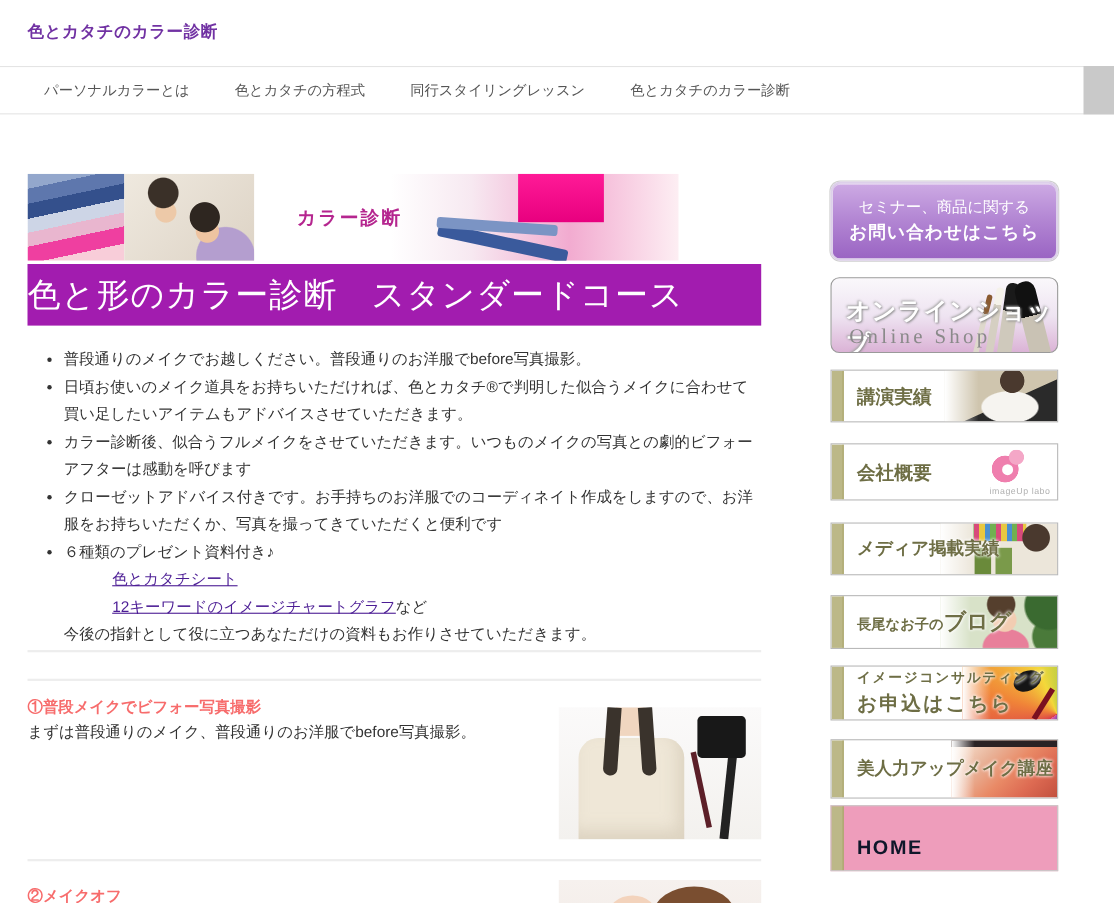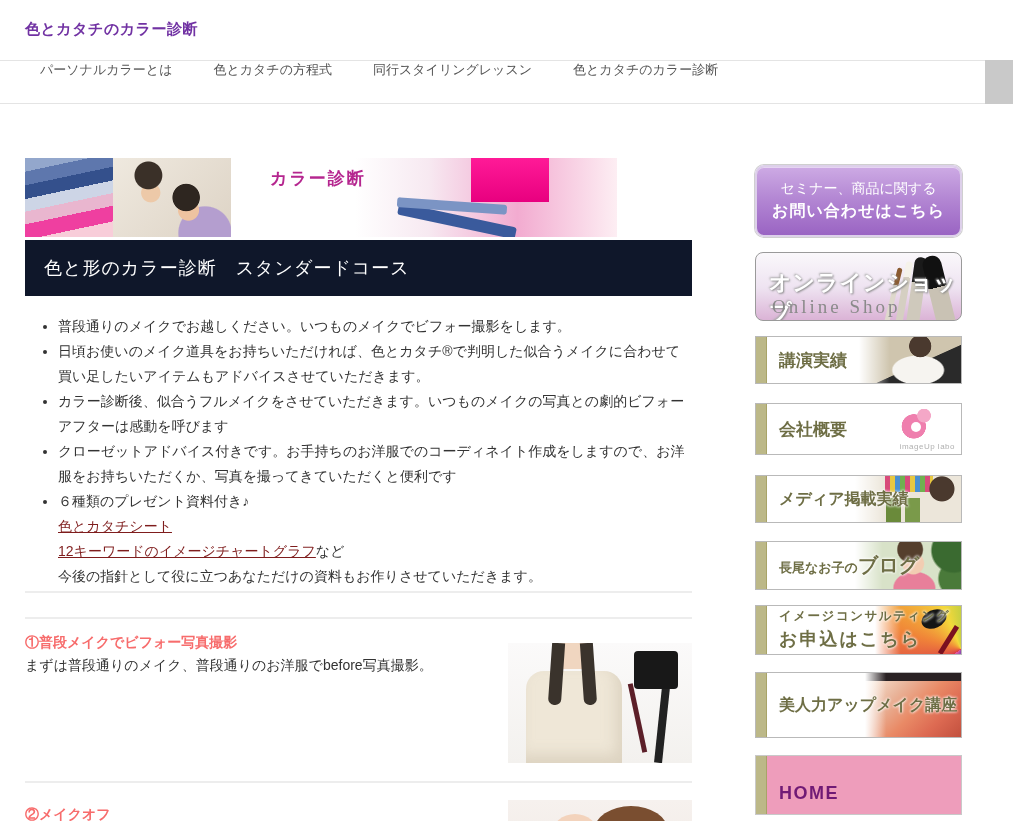--- a/index.html
+++ b/index.html
@@ -8,21 +8,21 @@
     background:#ffffff;font-family:"Liberation Sans",sans-serif;
   }
   
   .site-title{
     position:absolute;left:25px;top:20px;
     font-size:15px;font-weight:600;color:#7132a3;letter-spacing:.5px;cursor:pointer;
   }
   .navbar{
     position:absolute;left:0;top:60px;width:1013px;height:42px;
     background:#fff;border-top:1px solid #e4e4e4;border-bottom:1px solid #e4e4e4;
-    display:flex;
+    display:flex;align-items:center;
   }
   .nav-item{margin-left:41px;font-size:13px;color:#555;cursor:pointer;white-space:nowrap;}
   .nav-item:first-child{margin-left:40px;}
   .nav-gray{position:absolute;right:0;top:-1px;width:28px;height:44px;background:#c9c9c9;}
 
   
   .hero{position:absolute;left:25px;top:158px;width:592px;height:79px;overflow:hidden;background:#fff;}
   .hero-fan-left{position:absolute;left:0;top:0;width:88px;height:79px;
     background:linear-gradient(168deg,#93a7cc 0 14%,#5e77ad 14% 28%,#34508c 28% 42%,#cdd5e6 42% 55%,#e9b6cf 55% 68%,#ef3fa0 68% 84%,#f8cdd9 84%);}
   .hero-photo{position:absolute;left:88px;top:0;width:118px;height:79px;
@@ -32,33 +32,33 @@
       radial-gradient(circle at 62% 50%,#2e2620 0 16%,transparent 17%),
       radial-gradient(circle at 64% 66%,#eec3a0 0 11%,transparent 12%),
       radial-gradient(circle at 78% 95%,#b49ecf 0 22%,transparent 23%),
       linear-gradient(135deg,#efe9df,#ddd3c5);}
   .hero-right{position:absolute;left:330px;top:0;right:0;height:79px;
     background:linear-gradient(90deg,rgba(255,255,255,0) 0,#f7e9f1 28%,#f2abd0 62%,#fdeef3 100%);}
   .hero-hotpink{position:absolute;right:68px;top:0;width:78px;height:44px;
     background:linear-gradient(180deg,#ff1a97,#e8007f);}
   .fs8{position:absolute;right:100px;bottom:10px;width:120px;height:12px;background:#3a5a9c;transform:rotate(12deg);border-radius:3px;}
   .fs9{position:absolute;right:110px;bottom:26px;width:110px;height:10px;background:#7b94c4;transform:rotate(4deg);border-radius:3px;}
-  .hero-label{position:absolute;left:245px;top:9px;font-size:17px;font-weight:bold;
+  .hero-label{position:absolute;left:245px;top:29px;font-size:17px;font-weight:bold;
     color:#b5268f;letter-spacing:2px;}
 
   
-  .pink-bar{position:absolute;left:25px;top:240px;width:667px;height:56px;background:#0f172a;
-    color:#fff;font-size:18px;display:flex;align-items:center;padding-left:19px;box-sizing:border-box;
+  .pink-bar{position:absolute;left:25px;top:240px;width:667px;height:56px;background:#a21caf;
+    color:#fff;font-size:30px;display:flex;align-items:center;padding-left:0;box-sizing:border-box;
     letter-spacing:1px;}
 
   
   .intro{position:absolute;left:25px;top:314px;width:667px;font-size:14px;color:#333;}
   .intro ul{margin:0;padding-left:33px;}
   .intro li{line-height:25px;}
-  .intro a{color:#7f1d1d;text-decoration:underline;cursor:pointer;}
+  .intro a{color:#4c1d95;text-decoration:underline;cursor:pointer;margin-left:44px;}
   .link-line{line-height:25px;}
 
   .divider{position:absolute;left:25px;width:667px;height:2px;background:#ededed;}
 
   
   .sec-head{position:absolute;left:25px;font-size:14px;font-weight:bold;color:#f76c6c;}
   .sec-text{position:absolute;left:25px;width:470px;font-size:14px;line-height:20px;color:#333;}
 
   .photo1{position:absolute;left:508px;top:643px;width:184px;height:120px;overflow:hidden;
     background:linear-gradient(#fbfafa,#f3f1ee);}
@@ -147,21 +147,21 @@
       conic-gradient(from 235deg at 100% 90%,#d83a4a,#f08438,#f4d83a,#8ac44a,#3ab4a8,#3a6ac4,#8a4ab4,#e85a9a);}
   .m-brush-tip{position:absolute;right:14px;top:4px;width:26px;height:18px;border-radius:50%;background:#151515;transform:rotate(-24deg);}
   .m-brush-handle{position:absolute;right:10px;top:18px;width:5px;height:32px;background:#7a1020;transform:rotate(32deg);}
 
   .art-bijin{width:96px;
     background:linear-gradient(90deg,#fff 0,rgba(255,255,255,0) 22%),
       linear-gradient(180deg,#2a2224 0 12%,rgba(42,34,36,0) 12%),
       linear-gradient(135deg,#f6ddcb 10%,#e9b49a 32%,#e98a66 55%,#dd6a52 76%,#c2503e 100%);}
 
   .sb-home{height:60px;background:#ee9dbb;border:1px solid #c9c9c9;display:flex;align-items:center;cursor:pointer;box-sizing:border-box;}
-  .home-label{margin-left:12px;color:#701a75;font-weight:bold;font-size:18px;letter-spacing:1.5px;margin-top:16px;}
+  .home-label{margin-left:12px;color:#0f172a;font-weight:bold;font-size:18px;letter-spacing:1.5px;margin-top:16px;}
 </style>
 </head>
 <body>
 
 <div class="site-title">色とカタチのカラー診断</div>
 
 <div class="navbar">
   <div class="nav-item">パーソナルカラーとは</div>
   <div class="nav-item">色とカタチの方程式</div>
   <div class="nav-item">同行スタイリングレッスン</div>
@@ -178,21 +178,21 @@
     <div class="fs8"></div>
     <div class="fs9"></div>
   </div>
   <div class="hero-label">カラー診断</div>
 </div>
 
 <div class="pink-bar">色と形のカラー診断　スタンダードコース</div>
 
 <div class="intro">
   <ul>
-    <li>普段通りのメイクでお越しください。いつものメイクでビフォー撮影をします。</li>
+    <li>普段通りのメイクでお越しください。普段通りのお洋服でbefore写真撮影。</li>
     <li>日頃お使いのメイク道具をお持ちいただければ、色とカタチ®で判明した似合うメイクに合わせて買い足したいアイテムもアドバイスさせていただきます。</li>
     <li>カラー診断後、似合うフルメイクをさせていただきます。いつものメイクの写真との劇的ビフォーアフターは感動を呼びます</li>
     <li>クローゼットアドバイス付きです。お手持ちのお洋服でのコーディネイト作成をしますので、お洋服をお持ちいただくか、写真を撮ってきていただくと便利です</li>
     <li>
       <span>６種類のプレゼント資料付き♪</span>
       <div class="link-line">
         <a>色とカタチシート</a>
       </div>
       <div class="link-line">
         <a>12キーワードのイメージチャートグラフ</a><span>など</span>
@@ -278,21 +278,21 @@
     <div class="olabel" style="font-size:12.5px;letter-spacing:1.5px;line-height:1.5">
       <div>イメージコンサルティング</div>
       <div style="font-size:18px;letter-spacing:2px">お申込はこちら</div>
     </div>
     <div class="art art-moushikomi">
       <div class="m-brush-tip"></div>
       <div class="m-brush-handle"></div>
     </div>
   </div>
 
-  <div class="sb-olive" style="height:66px;margin-bottom:17px">
+  <div class="sb-olive" style="height:54px;margin-bottom:6px">
     <div class="stripe"></div>
     <div class="olabel" style="font-size:16px">美人力アップメイク講座</div>
     <div class="art art-bijin"></div>
   </div>
 
   <div class="sb-home">
     <div class="stripe" style="height:100%"></div>
     <div class="home-label">HOME</div>
   </div>
 

